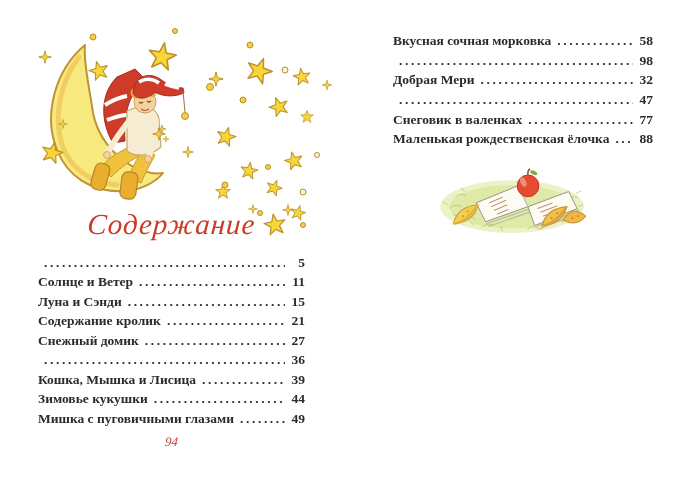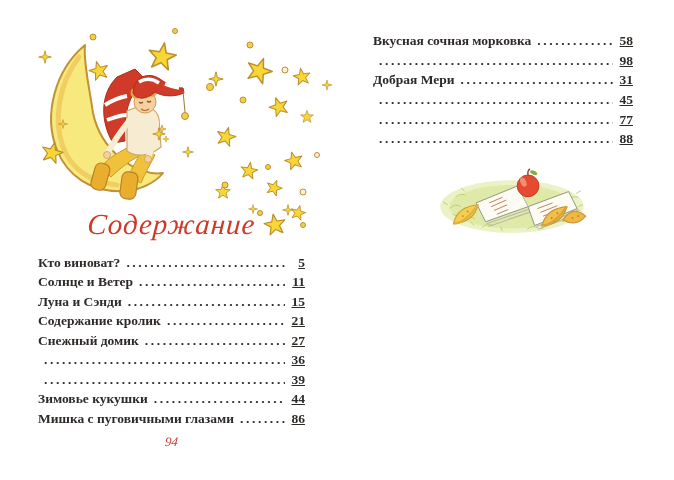--- a/index.html
+++ b/index.html
@@ -14,29 +14,29 @@
   #book-illo { position:absolute; left:436px; top:167px; width:152px; height:68px; }
   
   #contents-title {
     position:absolute; left:38px; top:208px; width:267px;
     text-align:center; font-style:italic; font-size:29px;
     color:#cc3a28; letter-spacing:1px; transform:skewX(-4deg);
   }
   
   .toc { position:absolute; font-size:13.5px; font-weight:bold; }
   #toc-left  { left:38px;  top:255px; width:267px; }
-  #toc-right { left:373px; top:33px;  width:260px; }
+  #toc-right { left:393px; top:33px;  width:260px; }
   .toc-row { display:flex; align-items:baseline; height:19.45px; }
   #toc-right .toc-row { height:19.7px; }
   .toc-title { white-space:nowrap; flex:0 0 auto; }
   .toc-dots {
     flex:1 1 auto; min-width:0; overflow:hidden; white-space:nowrap;
     letter-spacing:2.6px; padding:0 2px 0 6px; font-weight:bold;
   }
-  .toc-num { flex:0 0 auto; text-align:right; min-width:17px; padding-left:3px;text-decoration:underline; }
+  .toc-num { flex:0 0 auto; text-align:right; min-width:17px; padding-left:3px; }
   
   #folio {
     position:absolute; left:38px; top:434px; width:267px;
     text-align:center; font-style:italic; font-size:13px; color:#c24036;
     transform:skewX(-6deg);
   }
 </style>
 </head>
 <body>
 
@@ -130,21 +130,20 @@
       <circle cx="268" cy="200" r="2.5"></circle>
       <circle cx="282" cy="130" r="2.5" fill="#fdf3cf"></circle>
     </g>
   </svg>
 
   <div id="contents-title">Содержание</div>
   <div id="folio">94</div>
 
   <div id="toc-left" class="toc">
       <div class="toc-row">
-      <span class="toc-title">Кто виноват?</span>
       <span class="toc-dots">................................................................................</span>
       <span class="toc-num">5</span>
     </div>
       <div class="toc-row">
       <span class="toc-title">Солнце и Ветер</span>
       <span class="toc-dots">................................................................................</span>
       <span class="toc-num">11</span>
     </div>
       <div class="toc-row">
       <span class="toc-title">Луна и Сэнди</span>
@@ -159,58 +158,61 @@
       <div class="toc-row">
       <span class="toc-title">Снежный домик</span>
       <span class="toc-dots">................................................................................</span>
       <span class="toc-num">27</span>
     </div>
       <div class="toc-row">
       <span class="toc-dots">................................................................................</span>
       <span class="toc-num">36</span>
     </div>
       <div class="toc-row">
+      <span class="toc-title">Кошка, Мышка и Лисица</span>
       <span class="toc-dots">................................................................................</span>
       <span class="toc-num">39</span>
     </div>
       <div class="toc-row">
       <span class="toc-title">Зимовье кукушки</span>
       <span class="toc-dots">................................................................................</span>
       <span class="toc-num">44</span>
     </div>
       <div class="toc-row">
       <span class="toc-title">Мишка с пуговичными глазами</span>
       <span class="toc-dots">................................................................................</span>
-      <span class="toc-num">86</span>
+      <span class="toc-num">49</span>
     </div>
     </div>
   <div id="toc-right" class="toc">
       <div class="toc-row">
       <span class="toc-title">Вкусная сочная морковка</span>
       <span class="toc-dots">................................................................................</span>
       <span class="toc-num">58</span>
     </div>
       <div class="toc-row">
       <span class="toc-dots">................................................................................</span>
       <span class="toc-num">98</span>
     </div>
       <div class="toc-row">
       <span class="toc-title">Добрая Мери</span>
       <span class="toc-dots">................................................................................</span>
-      <span class="toc-num">31</span>
-    </div>
-      <div class="toc-row">
-      <span class="toc-dots">................................................................................</span>
-      <span class="toc-num">45</span>
-    </div>
-      <div class="toc-row">
+      <span class="toc-num">32</span>
+    </div>
+      <div class="toc-row">
+      <span class="toc-dots">................................................................................</span>
+      <span class="toc-num">47</span>
+    </div>
+      <div class="toc-row">
+      <span class="toc-title">Снеговик в валенках</span>
       <span class="toc-dots">................................................................................</span>
       <span class="toc-num">77</span>
     </div>
       <div class="toc-row">
+      <span class="toc-title">Маленькая рождественская ёлочка</span>
       <span class="toc-dots">................................................................................</span>
       <span class="toc-num">88</span>
     </div>
     </div>
 
   <svg id="book-illo" viewBox="0 0 160 72">
 
     <ellipse cx="80" cy="42" rx="76" ry="28" fill="#edf2c6"></ellipse>
     <ellipse cx="80" cy="42" rx="66" ry="23" fill="#e0eaa8"></ellipse>
     <g stroke="#b5cc6a" stroke-width="1" fill="none" opacity="0.9">

